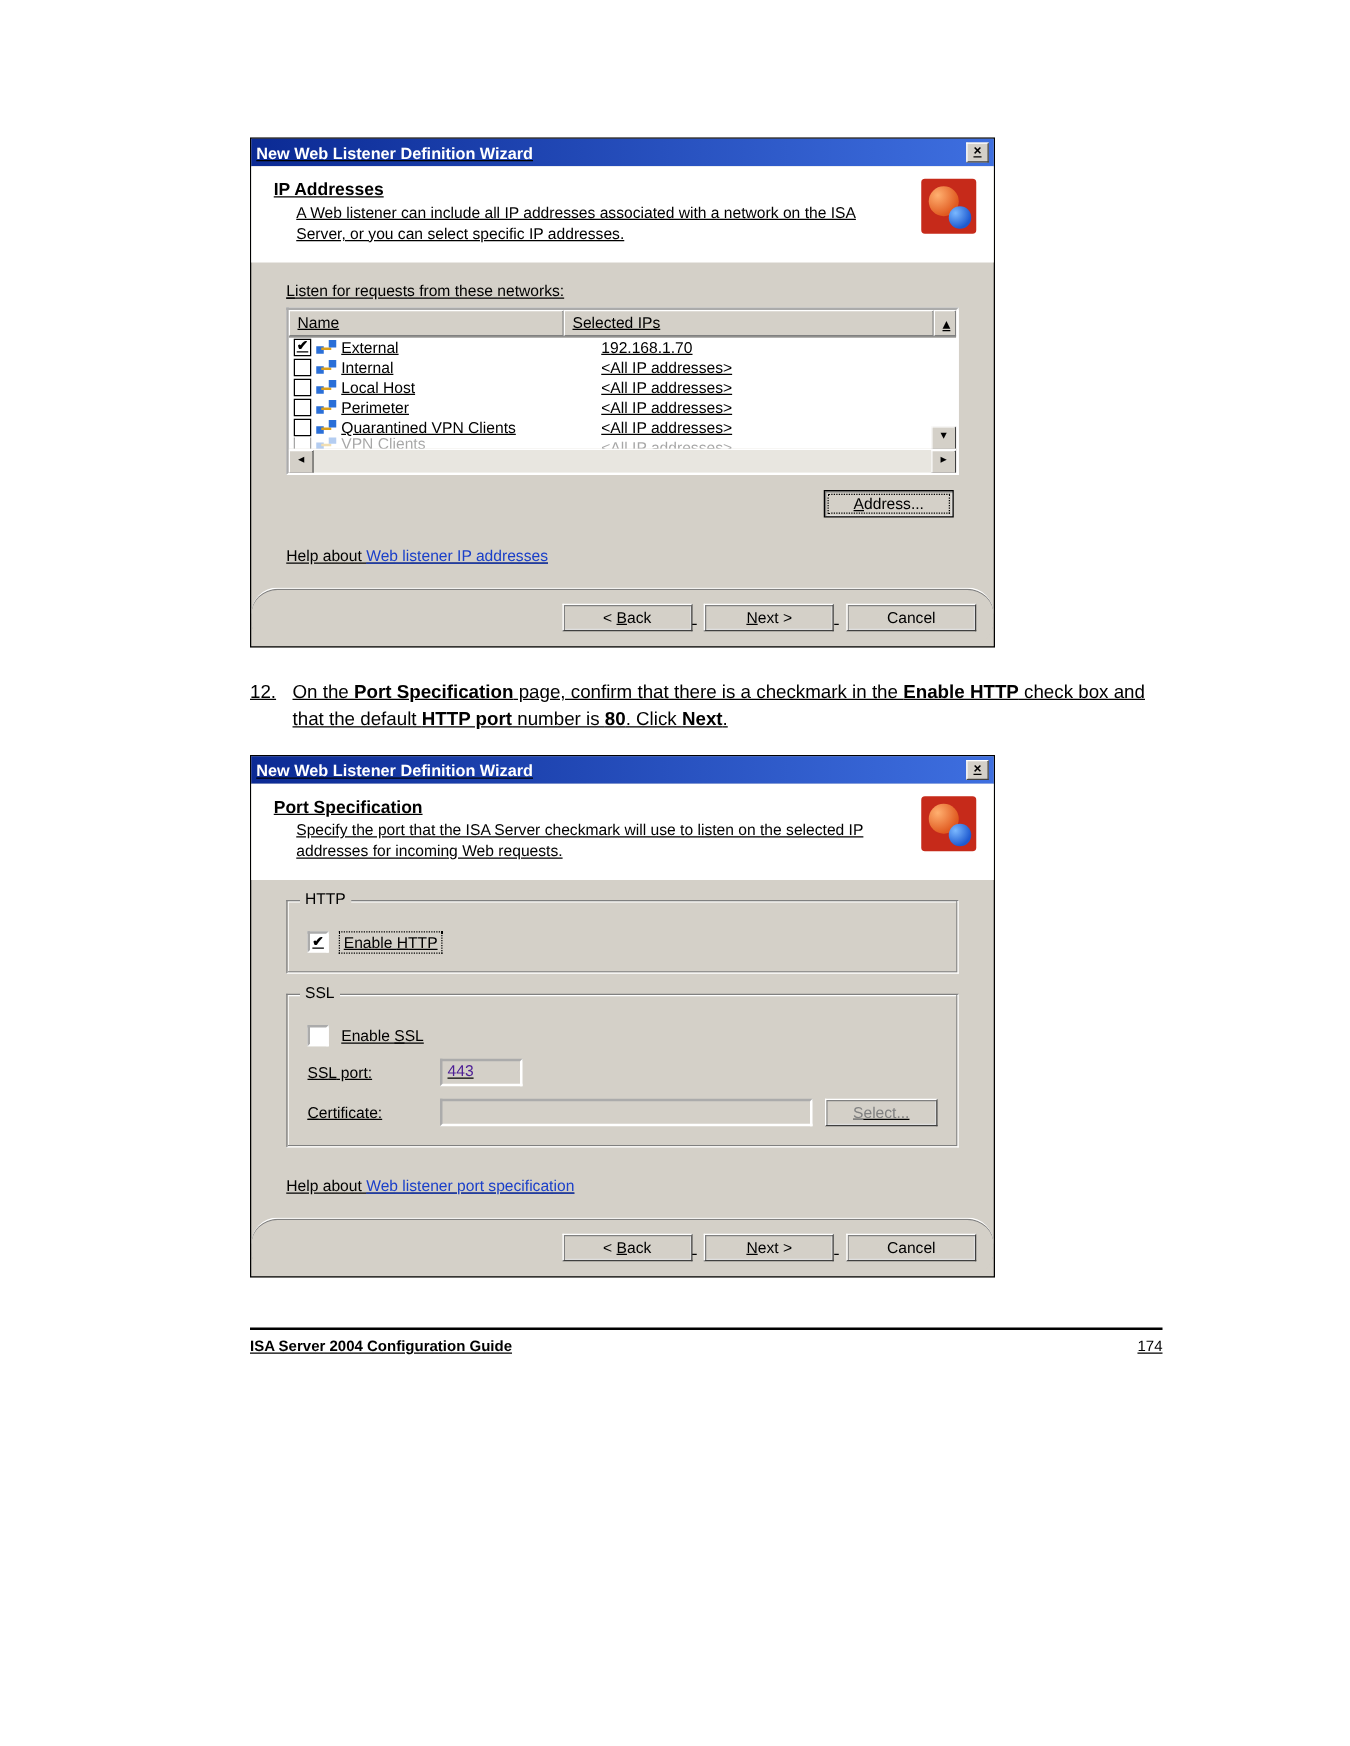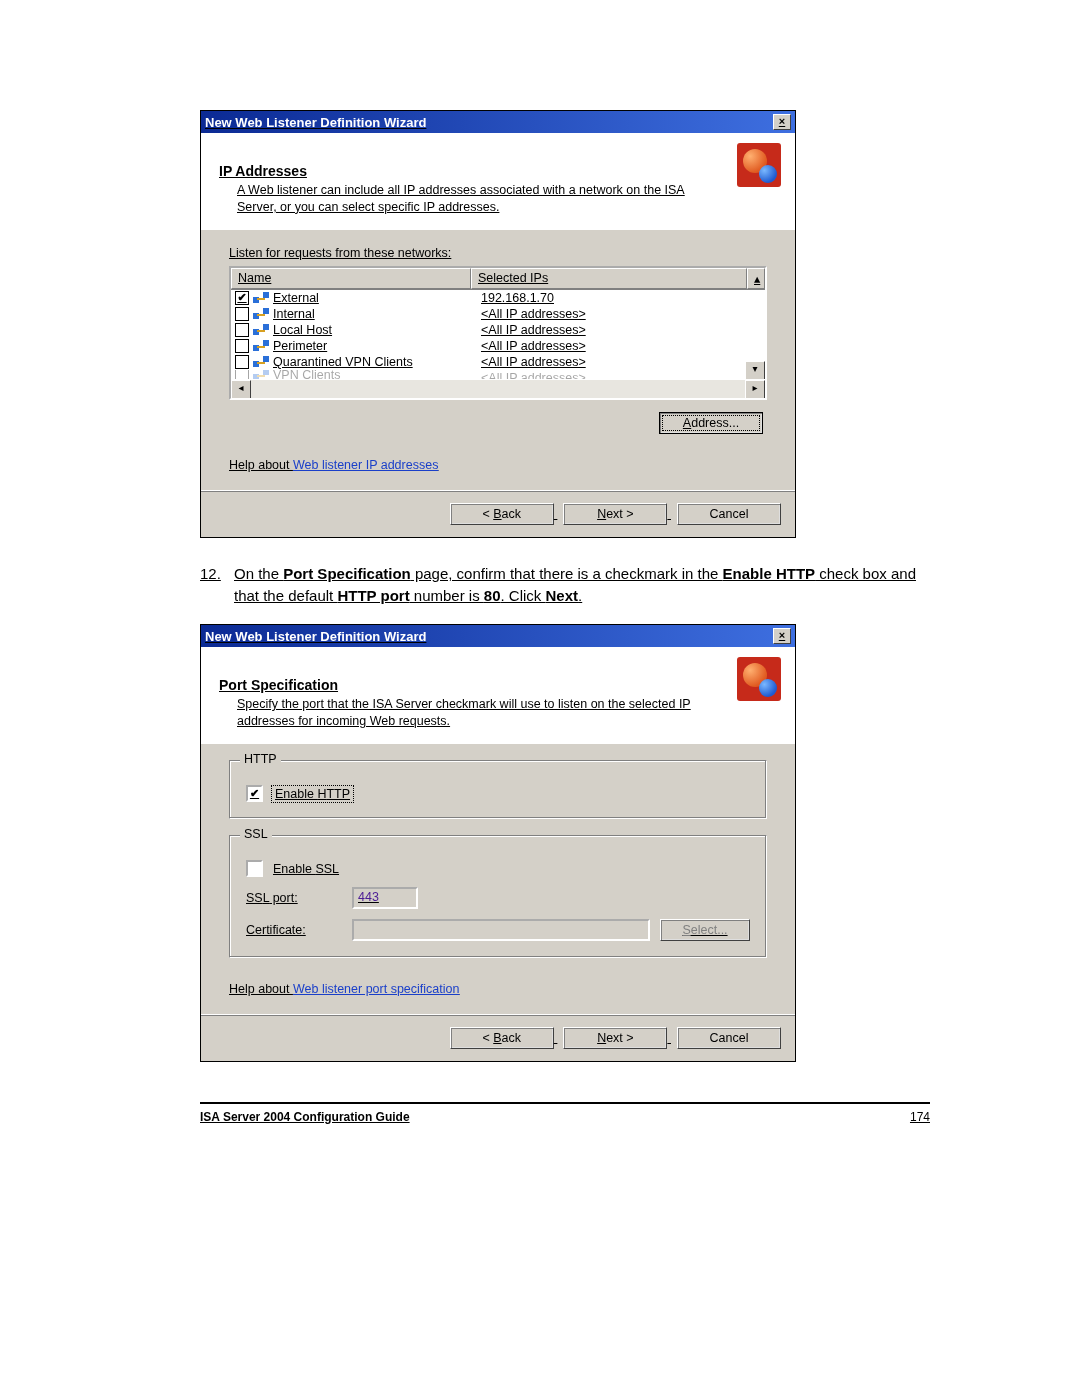--- a/index.html
+++ b/index.html
@@ -41,21 +41,21 @@
     color:#000; width:16px; height:14px;
     font-family: Arial; font-size:11px; font-weight:bold;
     text-align:center; line-height:12px;
   }
   .banner {
     background: #fff;
     padding: 10px 14px 14px 18px;
     display:flex;
     justify-content: space-between;
   }
-  .banner-text { flex:1; padding-right:10px;margin-top:20px; }
+  .banner-text { flex:1; padding-right:10px; }
   .banner-title { font-weight:bold; font-size:14px; margin-bottom:3px; font-family: Tahoma, Arial; }
   .banner-desc { font-size:12.5px; line-height:1.35; padding-left:18px; font-family: Tahoma, Arial;}
   .banner-icon {
     width:44px; height:44px; flex:0 0 44px;
     background: #c62a1a;
     border-radius:3px;
     position:relative;
     overflow:hidden;
   }
   .banner-icon::before{
@@ -85,21 +85,21 @@
     overflow:hidden;
   }
   .list-header{
     display:flex; background:#d4d0c8; border-bottom:1px solid #808080;
   }
   .list-header .hc {
     padding:2px 6px; font-size:12.5px;
     border:1px solid; border-color:#fff #808080 #808080 #fff;
     box-sizing:border-box;
   }
-  .hc-name{width:240px;}
+  .hc-name{width:220px;}
   .hc-sel{flex:1;}
   .hc-scroll{width:18px; text-align:center;}
   .list-rows{overflow:hidden;}
   .lr{display:flex; font-size:12.5px; padding:1px 0;}
   .lr .c1{width:240px; padding-left:4px; display:flex; align-items:center; gap:4px;}
   .lr .c2{flex:1; padding-left:6px;}
   .chk{
     width:12px;height:12px;border:1px solid #000;background:#fff;
     display:inline-flex;align-items:center;justify-content:center;
     font-size:11px;line-height:1;font-weight:bold;
@@ -130,20 +130,21 @@
     box-shadow: 1px 1px 0 #808080 inset, -1px -1px 0 #dfdfdf inset;
   }
   .btn-focus{ outline:1px dotted #000; outline-offset:-4px; border:1px solid #000;}
   .addr-row{ text-align:right; margin-top:12px; padding-right:4px;}
   .help-line{ margin-top:24px; font-size:12.5px;}
   .link{ color:#1a3fc9; text-decoration:underline; cursor:pointer;margin-top:34px;}
 
   .footer-btns{
     border-top:1px solid #fff; padding:12px 14px; text-align:right;
     box-shadow: inset 0 1px 0 #808080;
+    border-radius: 21px;
   }
   .footer-btns .btn{min-width:74px;margin-left:6px;}
 
   .step-text{
     font-family: Arial, sans-serif; font-size:15px; line-height:1.45;
     margin: 18px 0 18px 0;
     display:flex;
   }
   .step-num{ width:34px; flex:0 0 34px;}
   .step-body{flex:1;}

